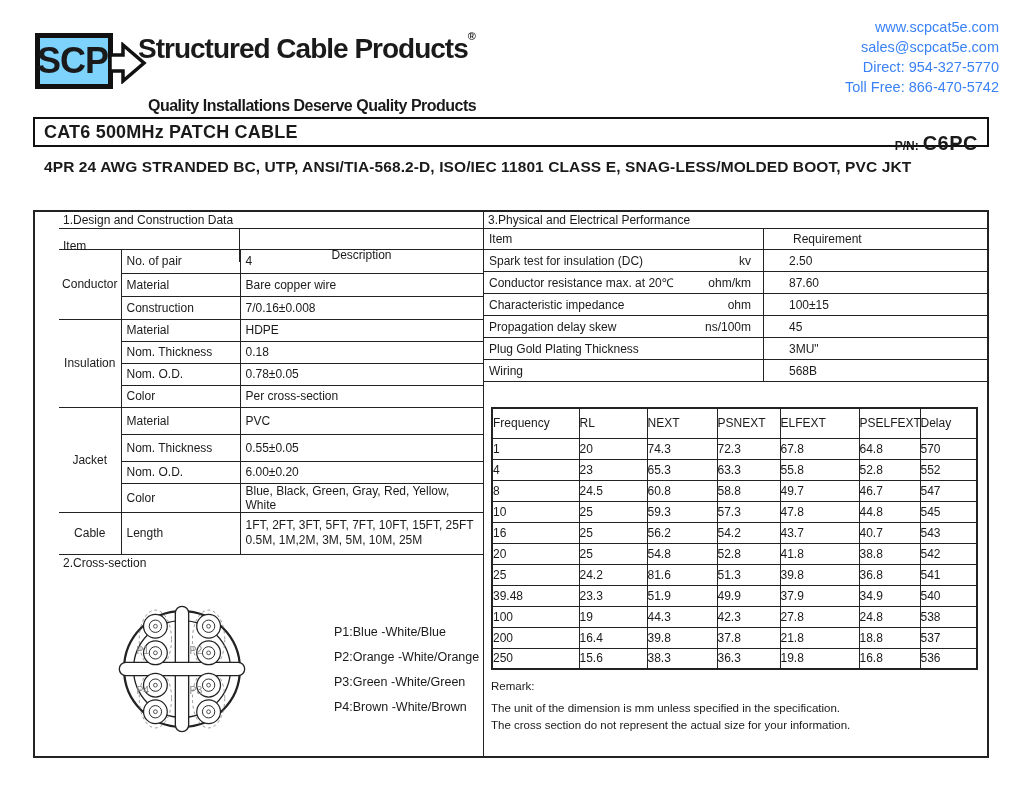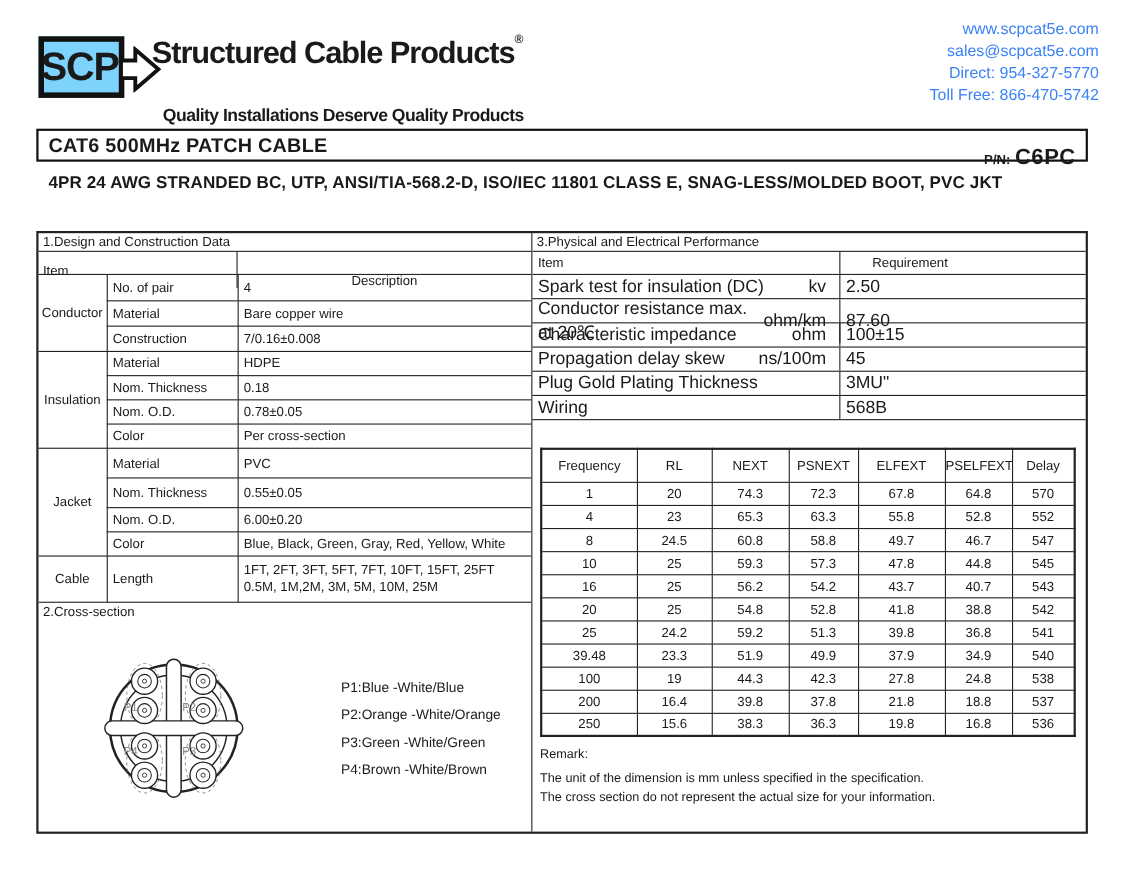--- a/index.html
+++ b/index.html
@@ -20,21 +20,21 @@
   .title-bar { position:absolute; left:33px; top:117px; width:956px; height:30px; border:2px solid #111;
                display:flex; align-items:center; justify-content:space-between; padding:0 9px; background:#fff; }
   .title-bar .doc-title { font-weight:bold; font-size:18px; letter-spacing:0.2px; }
   .pn { display:flex; align-items:baseline; gap:4px; font-weight:bold;margin-top:22px; }
   .pn .pn-label { font-size:12px; }
   .pn .pn-value { font-size:20px; letter-spacing:0.5px; }
   .subtitle { position:absolute; left:44px; top:158px; font-size:15.5px; font-weight:bold; letter-spacing:0.1px; white-space:nowrap; }
 
   
   .main-box { position:absolute; left:33px; top:210px; width:956px; height:548px; border:2px solid #222; display:flex; background:#fff; }
-  .left-col { width:449px; border-right:1px solid #222; display:flex; flex-direction:column; }
+  .left-col { width:449px; border-right:1px solid #222; display:flex; flex-direction:column;padding-left:24px; }
   .right-col { flex:1; display:flex; flex-direction:column; }
 
   .sec-title { height:17px; font-size:12px; padding-left:4px; display:flex; align-items:center; flex:none; }
   .sec-title.bordered { border-bottom:1px solid #222; }
 
   .cols-header { display:grid; grid-template-columns:181px 1fr; height:21px; border-bottom:1px solid #222; font-size:12px; flex:none; }
   .cols-header .c1 { padding-left:4px; border-right:1px solid #222; display:flex; align-items:center; }
   .cols-header .c2 { display:flex; align-items:center; justify-content:center;margin-top:19px; }
 
   table.design-table { border-collapse:collapse; width:100%; table-layout:fixed; font-size:12px; flex:none; }
@@ -48,26 +48,26 @@
   tr.r-cable td { height:42px; }
   td.prewrap { white-space:pre-line; line-height:15px; }
 
   .cross-area { flex:1; position:relative; }
   .cross-svg { position:absolute; left:28px; top:2px; }
   .legend { position:absolute; left:275px; top:48px; font-size:12.5px; line-height:25px; }
 
   .perf-header { display:grid; grid-template-columns:280px 1fr; height:21px; border-bottom:1px solid #222; font-size:12px; flex:none; }
   .perf-header .pc1 { padding-left:5px; border-right:1px solid #222; display:flex; align-items:center; }
   .perf-header .pc2 { padding-left:5px; display:flex; align-items:center;margin-left:24px; }
-  .perf-row { display:grid; grid-template-columns:280px 1fr; height:22px; border-bottom:1px solid #222; font-size:16px; flex:none; }
+  .perf-row { display:grid; grid-template-columns:280px 1fr; height:22px; border-bottom:1px solid #222; font-size:12px; flex:none;gap:20px; }
   .perf-row .item-cell { display:flex; align-items:center; justify-content:space-between; padding:0 12px 0 5px; border-right:1px solid #222; }
   .perf-row .req-cell { display:flex; align-items:center; padding-left:5px; }
 
   table.freq-table { margin:25px 0 0 7px; border-collapse:collapse; table-layout:fixed; width:485px;
-                     font-size:12px; text-align:center; border:2px solid #222; flex:none; }
+                     font-size:12px; border:2px solid #222; flex:none; }
   table.freq-table td { border:1px solid #222; height:21px; }
   table.freq-table thead td { height:30px; }
 
   .remark { margin:8px 16px 0 7px; font-size:11.5px; line-height:17px; }
   .remark-title { margin-bottom:5px; }
 </style>
 </head>
 <body>
 
 <div>
@@ -362,21 +362,21 @@
               <td>25</td>
               <td>54.8</td>
               <td>52.8</td>
               <td>41.8</td>
               <td>38.8</td>
               <td>542</td>
             </tr>
             <tr>
               <td>25</td>
               <td>24.2</td>
-              <td>59.2</td>
+              <td>81.6</td>
               <td>51.3</td>
               <td>39.8</td>
               <td>36.8</td>
               <td>541</td>
             </tr>
             <tr>
               <td>39.48</td>
               <td>23.3</td>
               <td>51.9</td>
               <td>49.9</td>

